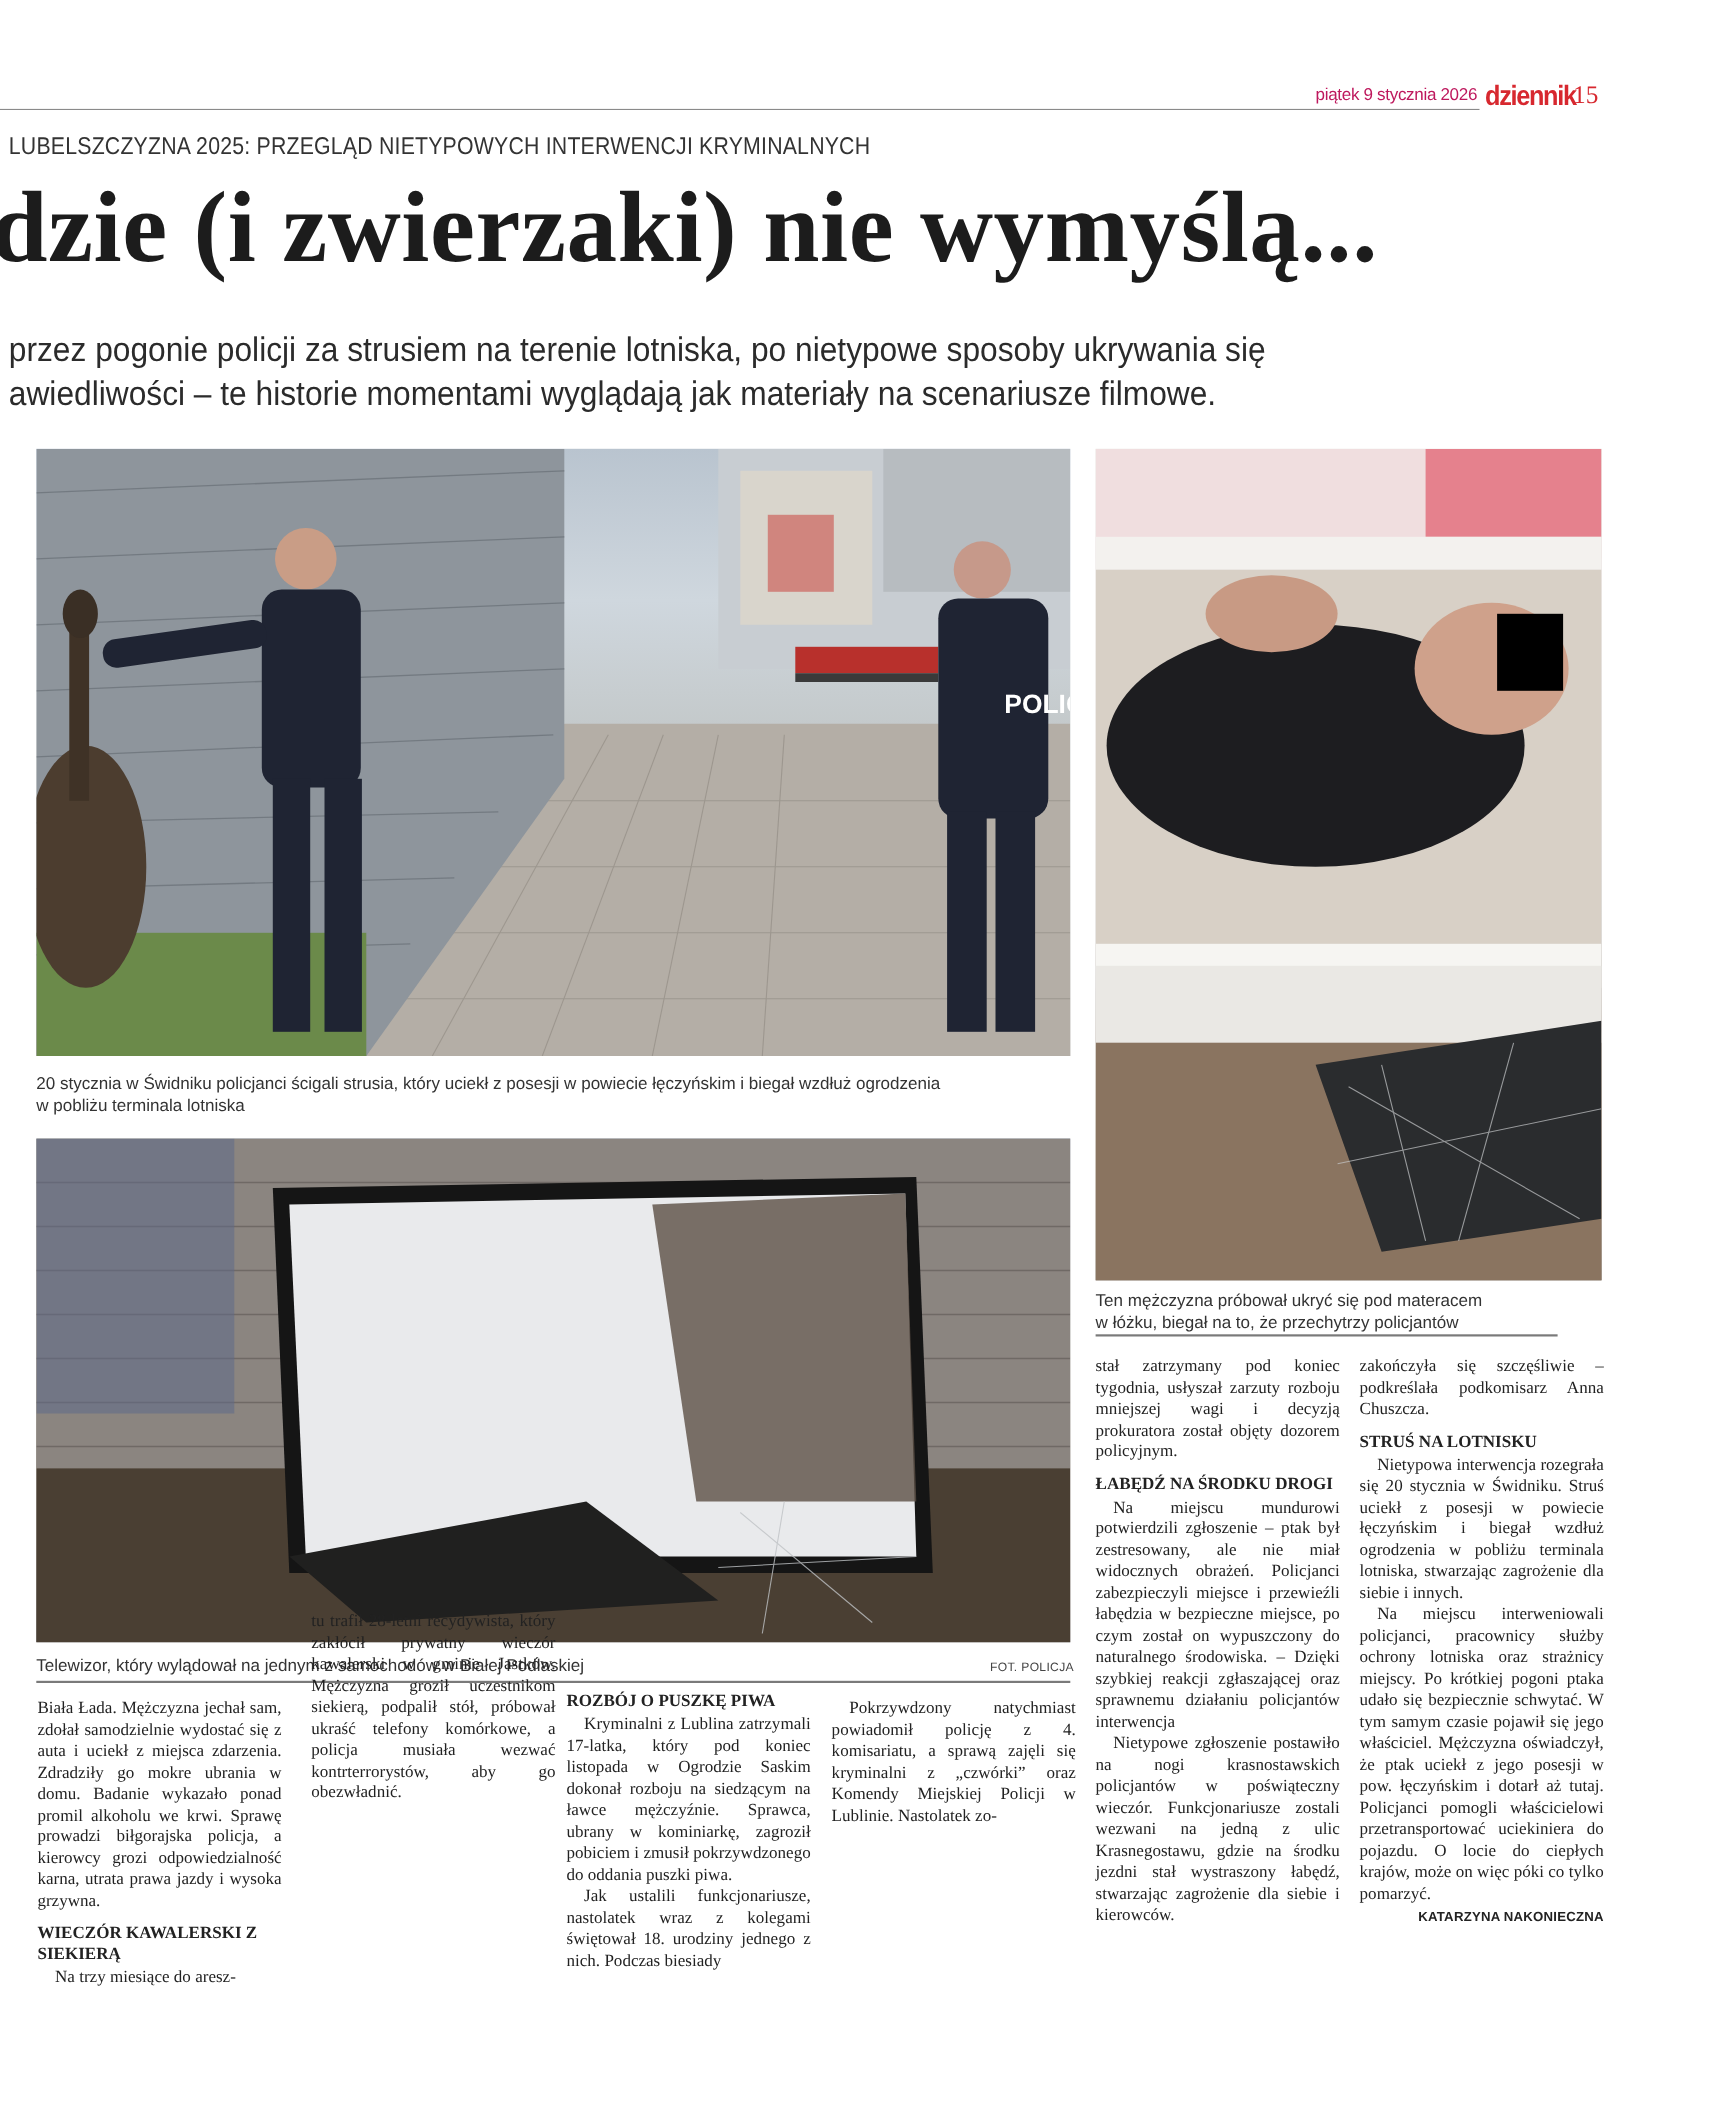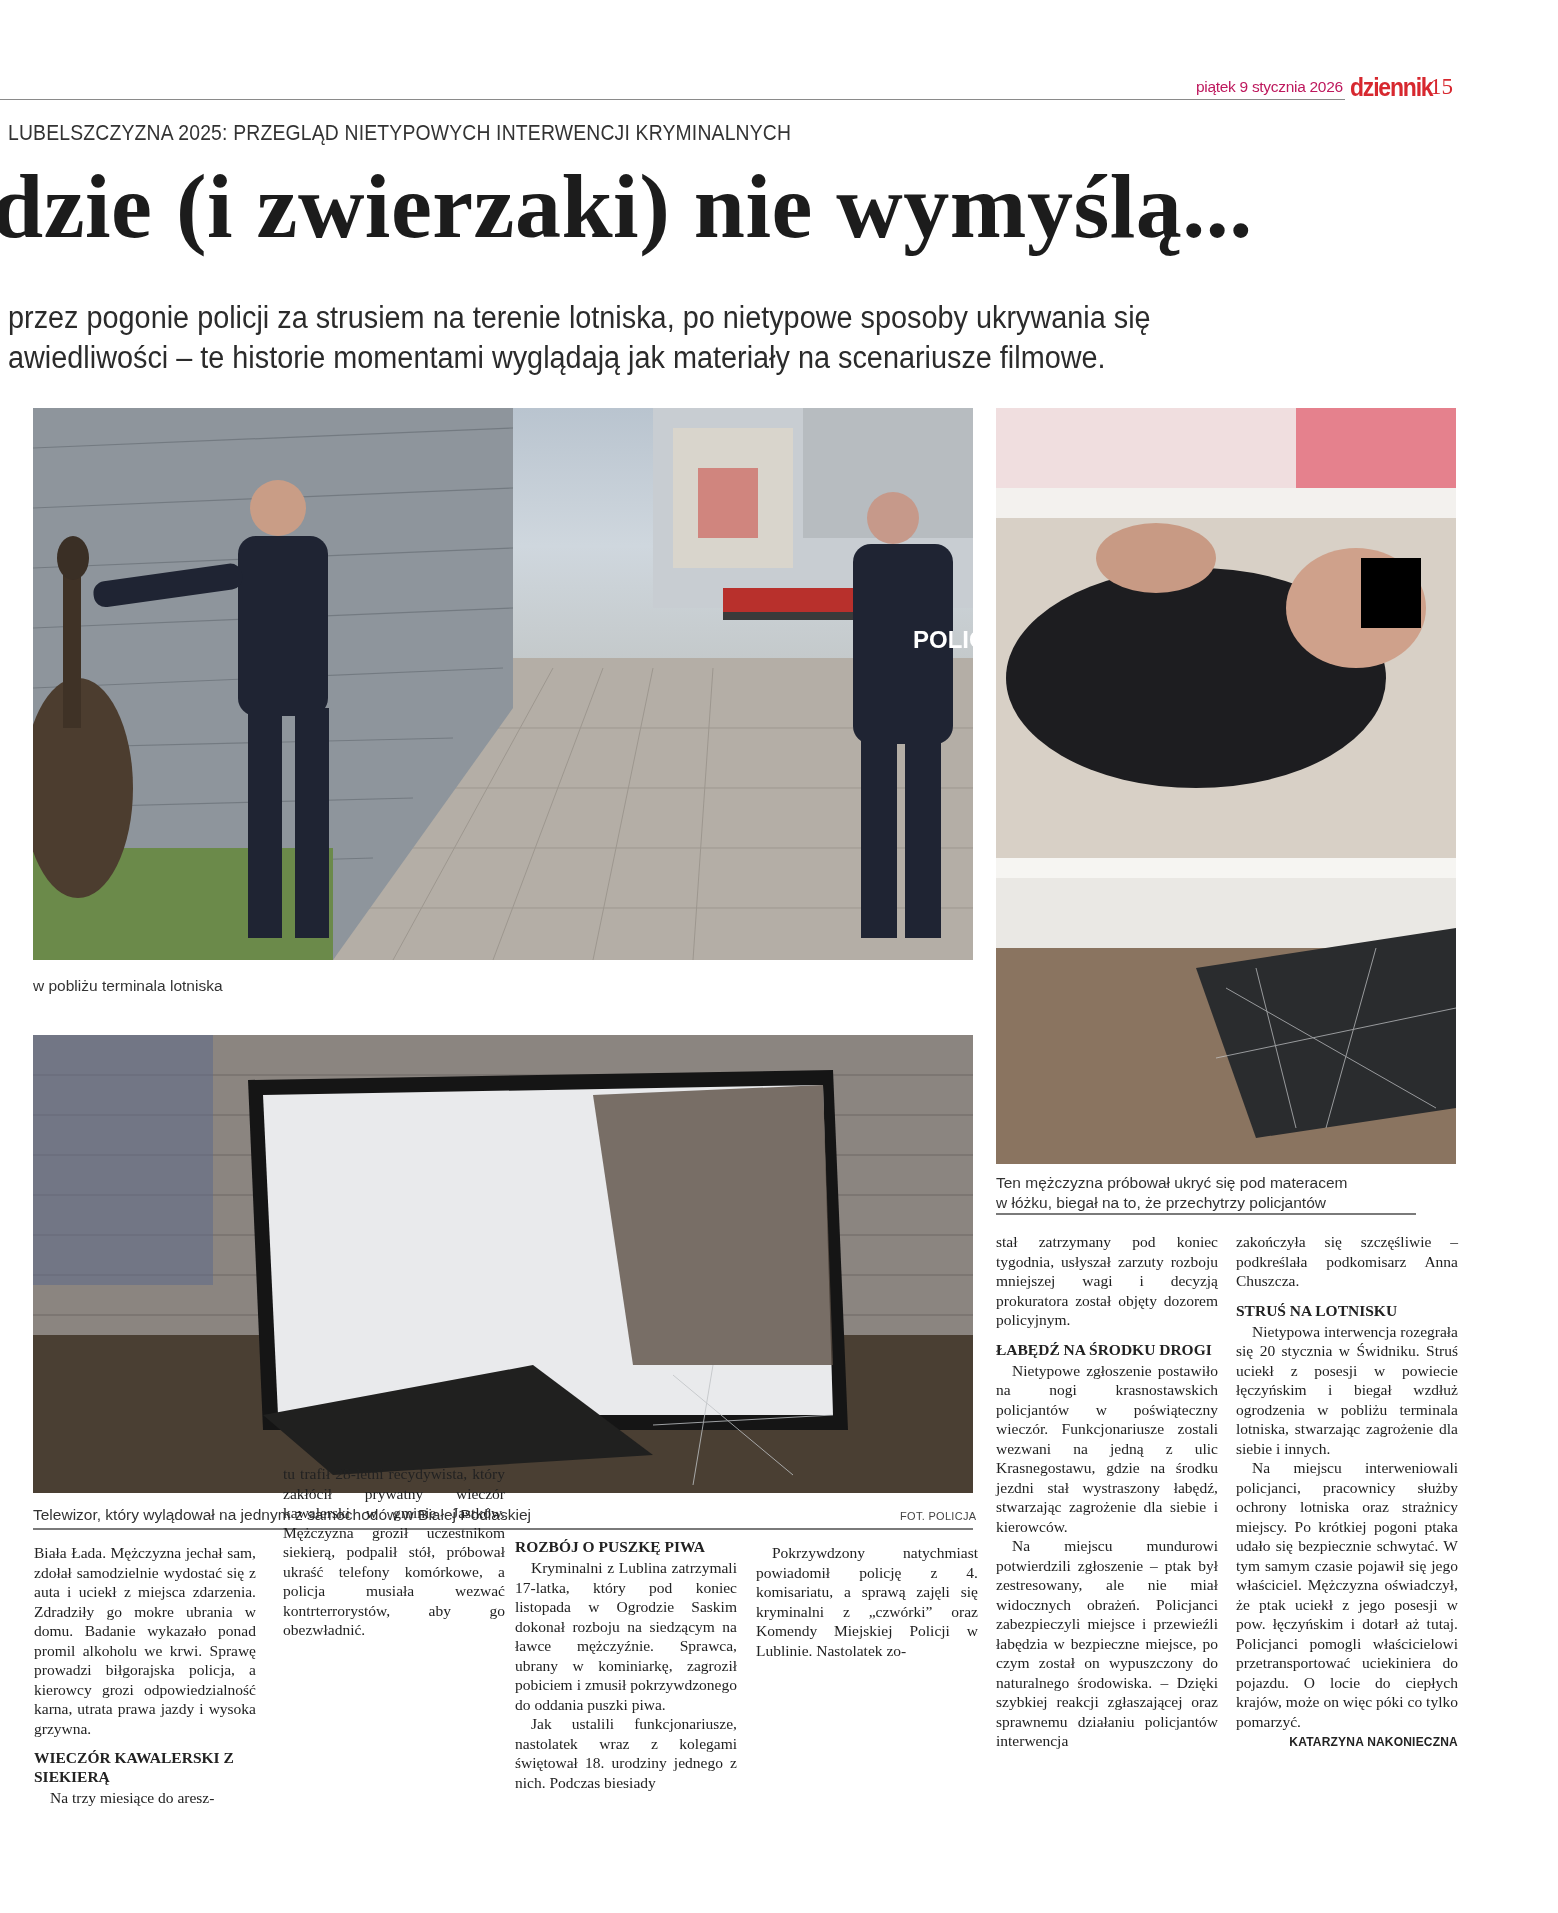--- a/index.html
+++ b/index.html
@@ -105,20 +105,21 @@
     <rect x="60" y="165" width="150" height="26" rx="12" fill="#1f2433" transform="rotate(-8 130 178)"></rect>
 
     <circle cx="860" cy="110" r="26" fill="#c6998a"></circle>
     <rect x="820" y="136" width="100" height="200" rx="18" fill="#1f2433"></rect>
     <rect x="828" y="330" width="36" height="200" fill="#1f2433"></rect>
     <rect x="872" y="330" width="36" height="200" fill="#1f2433"></rect>
     <text x="880" y="240" fill="#ffffff" font-family="Liberation Sans, sans-serif" font-weight="bold" font-size="24">POLICJA</text>
   </svg>
 </div>
 <div class="abs caption cap-ostrich">
+  <div>20 stycznia w Świdniku policjanci ścigali strusia, który uciekł z posesji w powiecie łęczyńskim i biegał wzdłuż ogrodzenia</div>
   <div>w pobliżu terminala lotniska</div>
 </div>
 
 <div class="abs photo photo-mattress">
   <svg width="460" height="756" viewBox="0 0 460 756">
     <rect x="0" y="0" width="460" height="100" fill="#f0dedf"></rect>
     <rect x="300" y="0" width="160" height="80" fill="#e05a6a" opacity="0.7"></rect>
     <rect x="0" y="80" width="460" height="30" fill="#f3f1ee"></rect>
     <rect x="0" y="110" width="460" height="360" fill="#d8d0c6"></rect>
 
@@ -191,22 +192,22 @@
   <p>Jak ustalili funkcjonariusze, nastolatek wraz z kolegami świętował 18. urodziny jednego z nich. Podczas biesiady</p>
 </div>
 
 <div class="abs col col4">
   <p>Pokrzywdzony natychmiast powiadomił policję z 4. komisariatu, a sprawą zajęli się kryminalni z „czwórki” oraz Komendy Miejskiej Policji w Lublinie. Nastolatek zo-</p>
 </div>
 
 <div class="abs col col5">
   <p class="noindent">stał zatrzymany pod koniec tygodnia, usłyszał zarzuty rozboju mniejszej wagi i decyzją prokuratora został objęty dozorem policyjnym.</p>
   <h3>ŁABĘDŹ NA ŚRODKU DROGI</h3>
+  <p>Na miejscu mundurowi potwierdzili zgłoszenie – ptak był zestresowany, ale nie miał widocznych obrażeń. Policjanci zabezpieczyli miejsce i przewieźli łabędzia w bezpieczne miejsce, po czym został on wypuszczony do naturalnego środowiska. – Dzięki szybkiej reakcji zgłaszającej oraz sprawnemu działaniu policjantów interwencja</p>
   <p>Nietypowe zgłoszenie postawiło na nogi krasnostawskich policjantów w poświąteczny wieczór. Funkcjonariusze zostali wezwani na jedną z ulic Krasnegostawu, gdzie na środku jezdni stał wystraszony łabędź, stwarzając zagrożenie dla siebie i kierowców.</p>
-  <p>Na miejscu mundurowi potwierdzili zgłoszenie – ptak był zestresowany, ale nie miał widocznych obrażeń. Policjanci zabezpieczyli miejsce i przewieźli łabędzia w bezpieczne miejsce, po czym został on wypuszczony do naturalnego środowiska. – Dzięki szybkiej reakcji zgłaszającej oraz sprawnemu działaniu policjantów interwencja</p>
 </div>
 
 <div class="abs col col6">
   <p class="noindent">zakończyła się szczęśliwie – podkreślała podkomisarz Anna Chuszcza.</p>
   <h3>STRUŚ NA LOTNISKU</h3>
   <p>Nietypowa interwencja rozegrała się 20 stycznia w Świdniku. Struś uciekł z posesji w powiecie łęczyńskim i biegał wzdłuż ogrodzenia w pobliżu terminala lotniska, stwarzając zagrożenie dla siebie i innych.</p>
   <p>Na miejscu interweniowali policjanci, pracownicy służby ochrony lotniska oraz strażnicy miejscy. Po krótkiej pogoni ptaka udało się bezpiecznie schwytać. W tym samym czasie pojawił się jego właściciel. Mężczyzna oświadczył, że ptak uciekł z jego posesji w pow. łęczyńskim i dotarł aż tutaj. Policjanci pomogli właścicielowi przetransportować uciekiniera do pojazdu. O locie do ciepłych krajów, może on więc póki co tylko pomarzyć.</p>
   <div class="byline">KATARZYNA NAKONIECZNA</div>
 </div>
 

